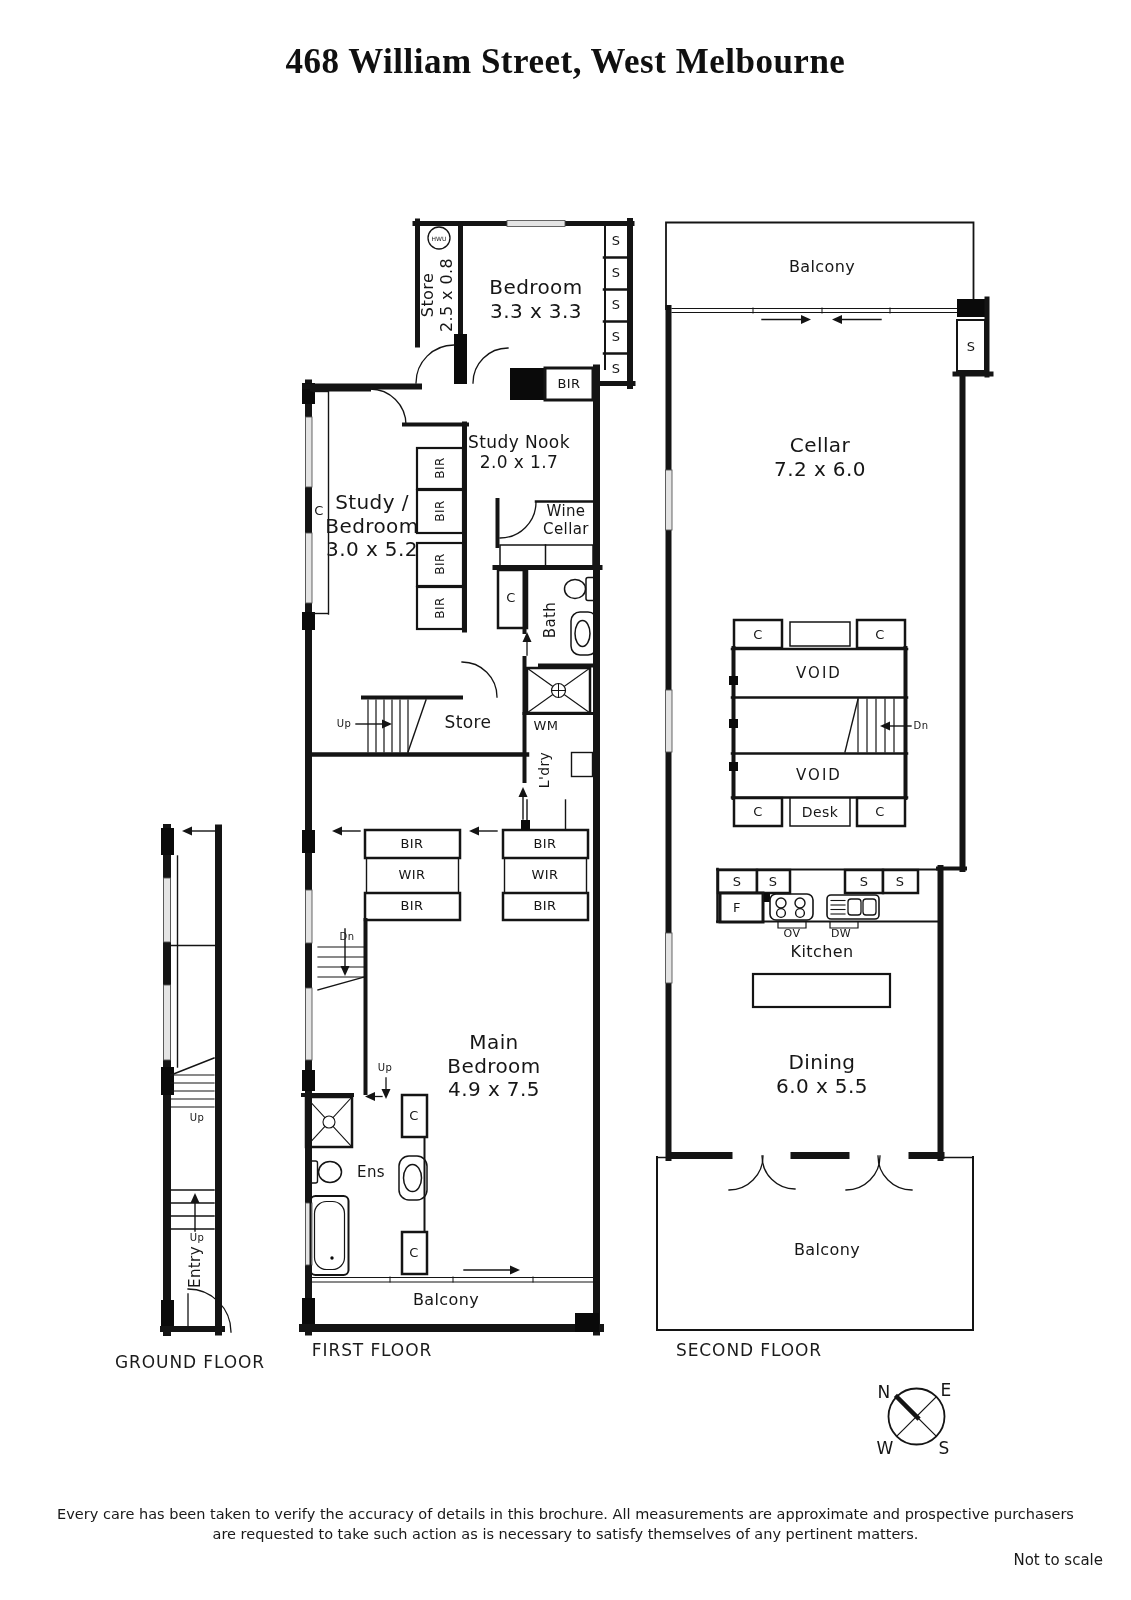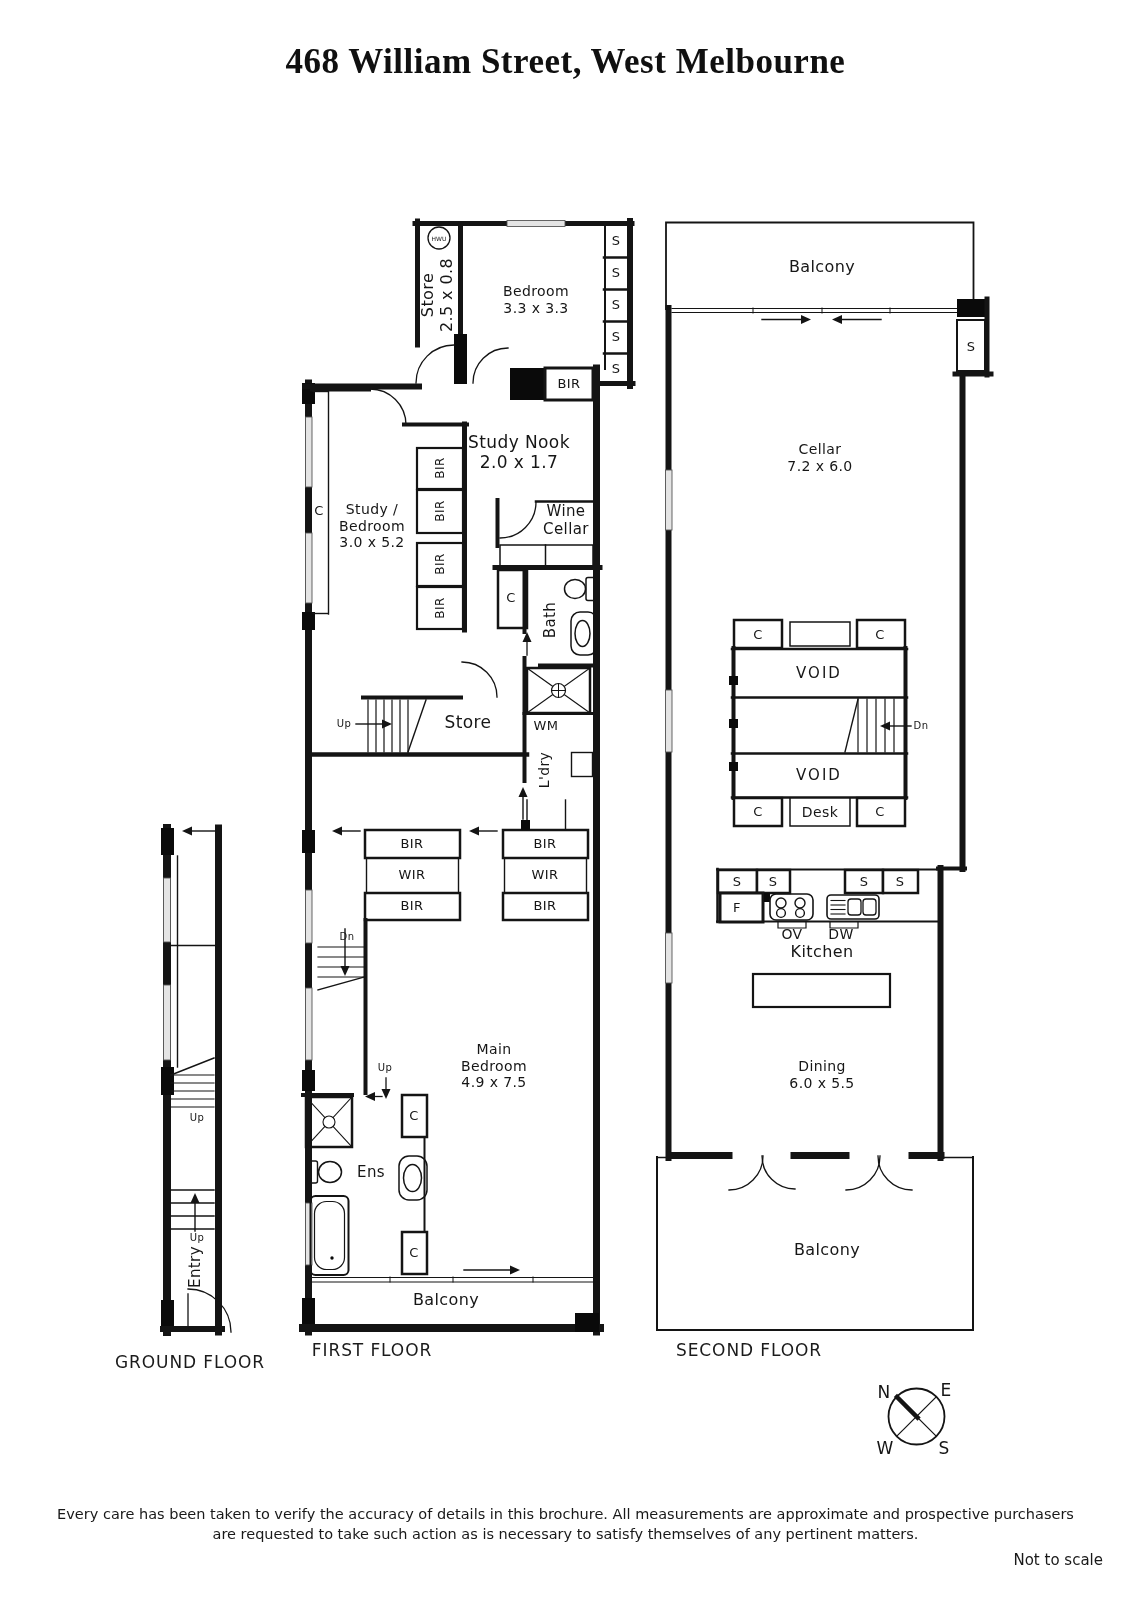--- a/index.html
+++ b/index.html
@@ -6,23 +6,23 @@
   #page{position:relative;width:1131px;height:1600px;background:#fff;overflow:hidden}
   #plan-svg{position:absolute;left:0;top:0}
   #plan-svg line,#plan-svg path,#plan-svg rect,#plan-svg circle,#plan-svg ellipse,#plan-svg polyline{stroke:#141414;fill:none;stroke-linecap:square}
   #plan-svg polygon{fill:#141414;stroke:none}
   #plan-svg .f{fill:#0a0a0a;stroke:none}
   #plan-svg .wf{fill:#fff}
   #plan-svg .w{fill:#e4e4e4;stroke:#555;stroke-width:.9}
   .lbl{position:absolute;transform:translate(-50%,-50%);font-family:"DejaVu Sans","Liberation Sans",sans-serif;color:#161616;white-space:nowrap;text-align:center;letter-spacing:.4px;line-height:1.18;z-index:3}
   .rot{transform:translate(-50%,-50%) rotate(-90deg)}
   .blk span{display:block}
-  .f6{font-size:6px;letter-spacing:0}.f10{font-size:14px}.f11{font-size:10px}.f12{font-size:12px}
+  .f6{font-size:6px;letter-spacing:0}.f10{font-size:11px}.f11{font-size:10px}.f12{font-size:12px}
   .f13{font-size:13px}.f14{font-size:14px}.f15{font-size:15px}.f16{font-size:16px}
-  .f17{font-size:17px}.f18{font-size:14px}
+  .f17{font-size:17px}.f18{font-size:20px}
   .ls2{letter-spacing:2px}
   .title{position:absolute;left:0;top:42px;width:100%;text-align:center;
          font-family:"Liberation Serif","DejaVu Serif",serif;font-weight:bold;font-size:35px;color:#101010;letter-spacing:.5px}
   .floorname{font-size:17px;letter-spacing:.9px;color:#1b1b1b}
   .footline{position:absolute;left:0;width:100%;text-align:center;
             font-family:"DejaVu Sans","Liberation Sans",sans-serif;font-size:14.5px;color:#191919;letter-spacing:0}
   .note{position:absolute;right:28px;top:1551px;font-family:"DejaVu Sans","Liberation Sans",sans-serif;font-size:15px;color:#191919}
 </style>
 </head>
 <body>

